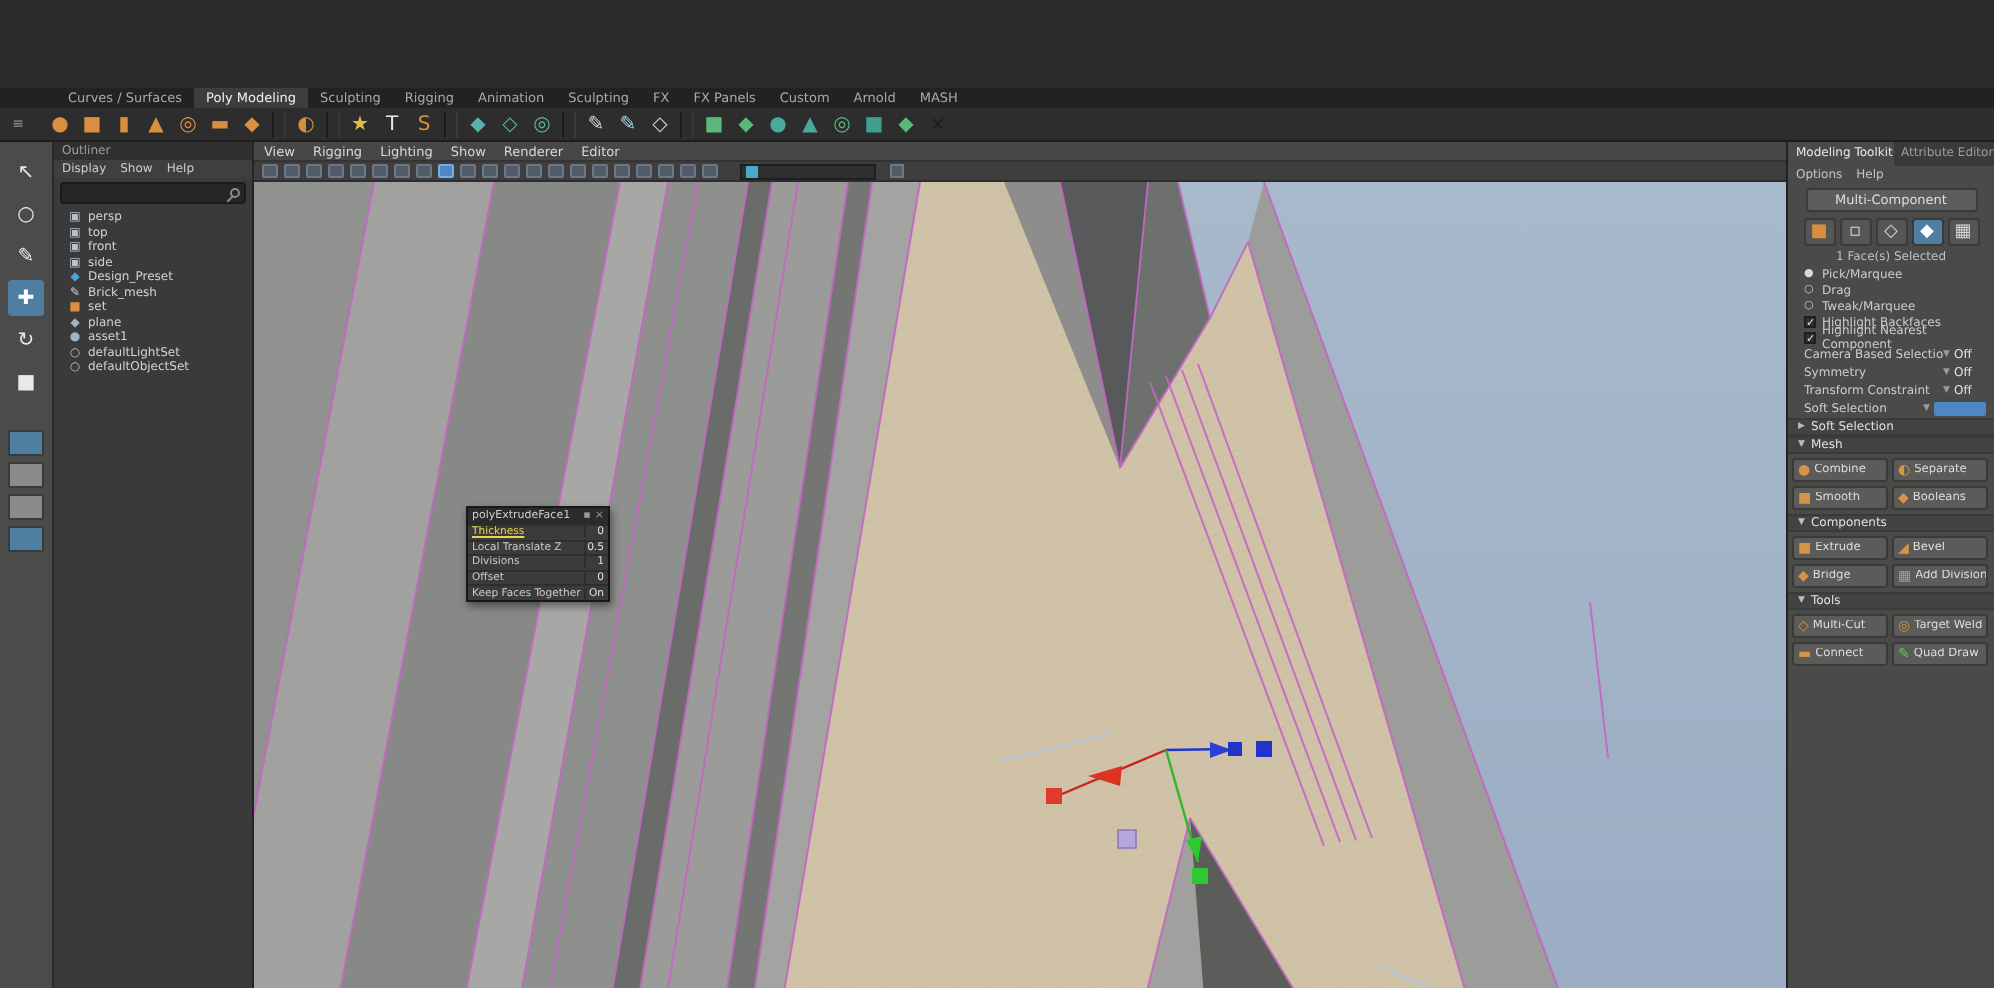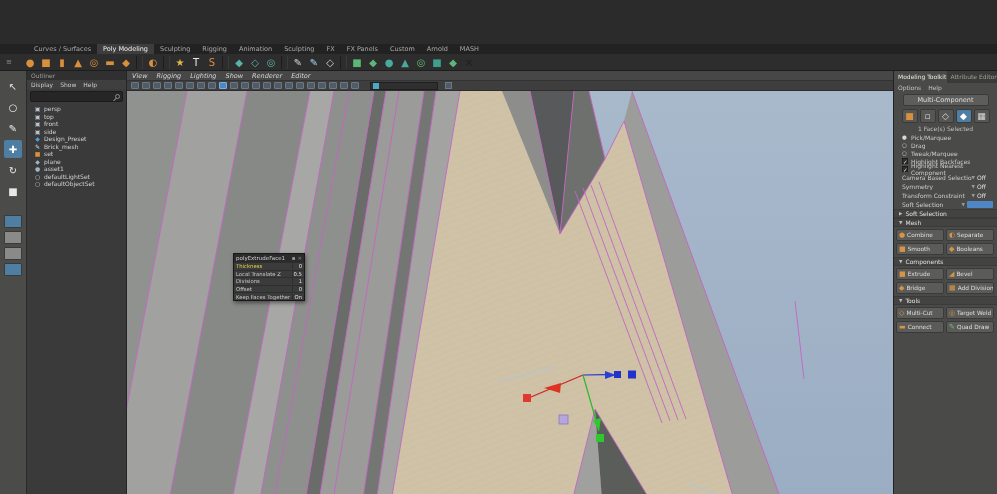--- a/index.html
+++ b/index.html
@@ -36,21 +36,21 @@
   .o-search { height:11px; margin:2px 3px; background:#262626; border:1px solid #1b1b1b; border-radius:2px; position:relative; }
   .o-search .mag { position:absolute; right:2px; top:2px; width:5px; height:5px; border:1px solid #8a8a8a; border-radius:50%; }
   .o-search .mag::after { content:""; position:absolute; left:-3px; top:4px; width:4px; height:1px; background:#8a8a8a; transform:rotate(135deg); }
   .o-list { flex:1; padding-top:1px; }
   .o-item { display:flex; align-items:center; height:7.5px; padding-left:7px; gap:3px; }
   .o-item .oicon { font-size:6px; line-height:7px; width:7px; text-align:center; }
   .o-item .olabel { font-size:6px; color:#d2d2d2; white-space:nowrap; }
 
   
   .viewport { flex:1; position:relative; background:#a0b2c8; overflow:hidden; }
-  .vmenus { height:10px; background:#474747; display:flex; gap:9px; padding-left:5px; border-bottom:1px solid #333;font-style:italic; }
+  .vmenus { height:10px; background:#474747; display:flex; gap:9px; padding-left:5px; border-bottom:1px solid #333; }
   .vmenu { font-size:6.5px; line-height:10px; color:#d8d8d8; }
   .vtools { height:10px; background:#3e3e3e; display:flex; align-items:center; gap:3px; padding-left:4px; border-bottom:1px solid #2d2d2d; }
   .vt-icon { width:8px; height:7px; border:1px solid #6b7887; background:#515b66; border-radius:1px; }
   .vt-icon.active { background:#4f86c6; border-color:#78aee0; }
   .vt-drop { margin-left:8px; width:68px; height:8px; background:#2f2f2f; border:1px solid #1f1f1f; display:flex; align-items:center; }
   .vt-drop .sq { width:6px; height:6px; background:#4aa9c9; margin:0 2px; }
   .vt-drop .txt { font-size:5.5px; color:#9a9a9a; }
   .vt-end { width:7px; height:7px; border:1px solid #6b7887; background:#515b66; margin-left:4px; }
 
   svg.scene { display:block; }

